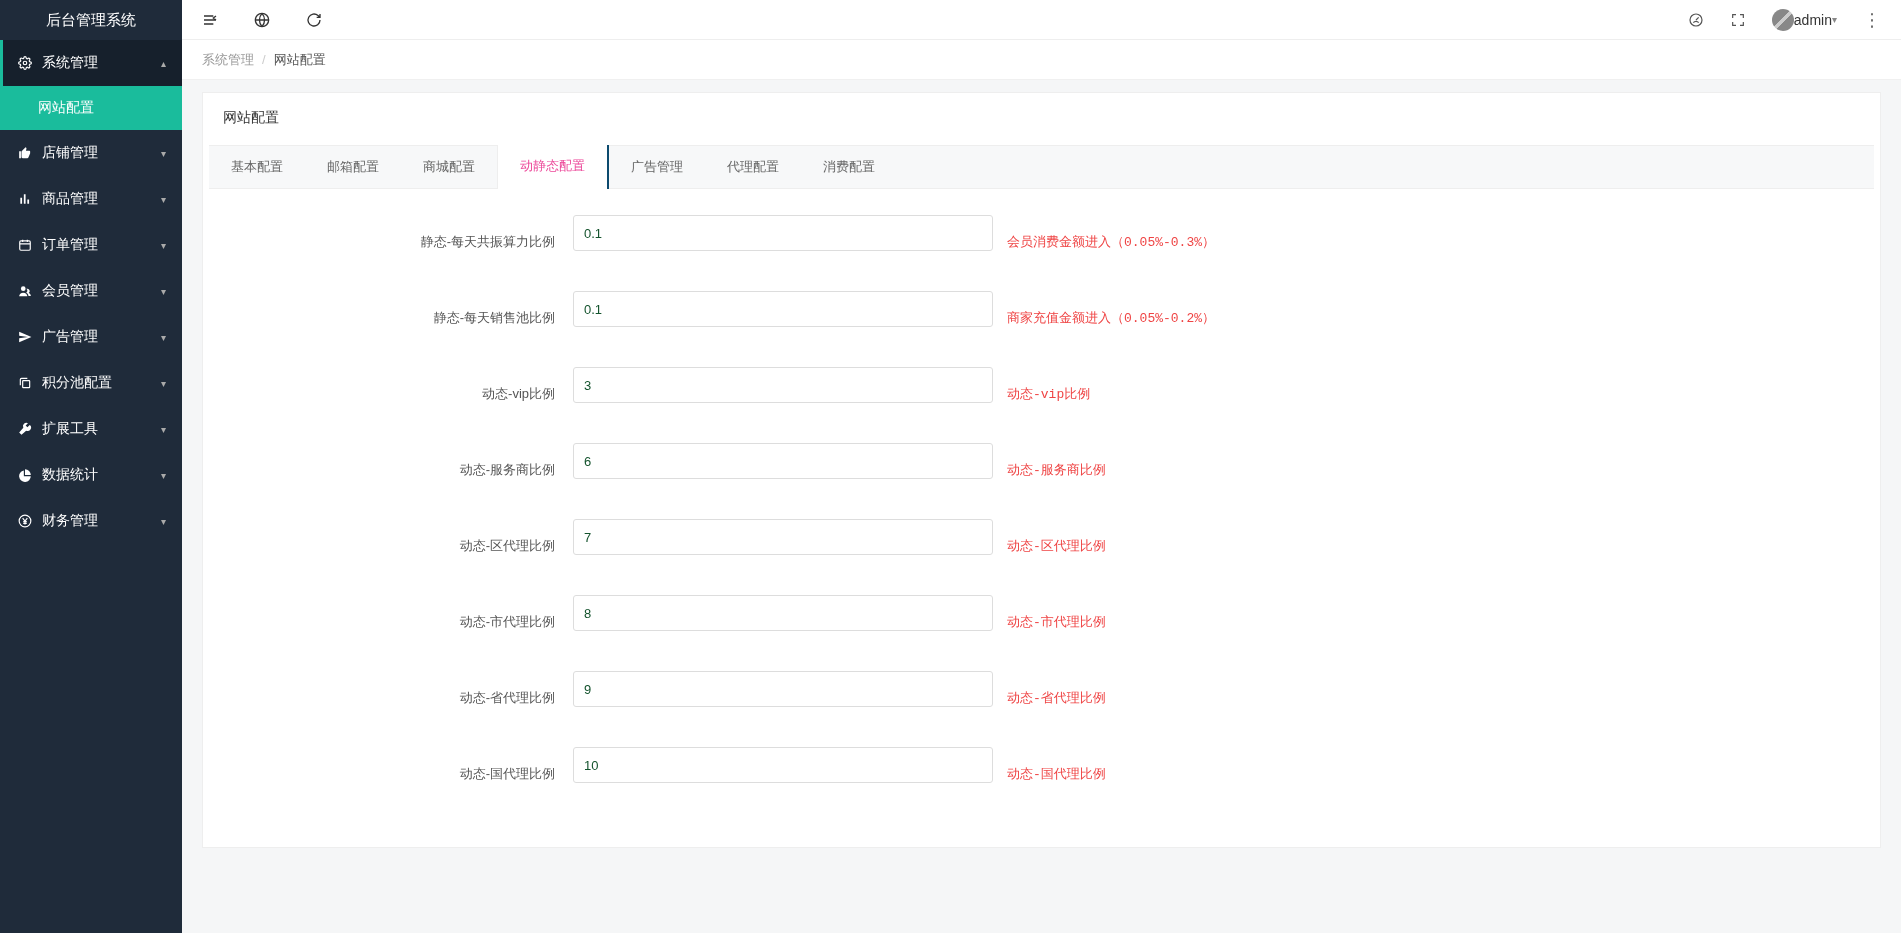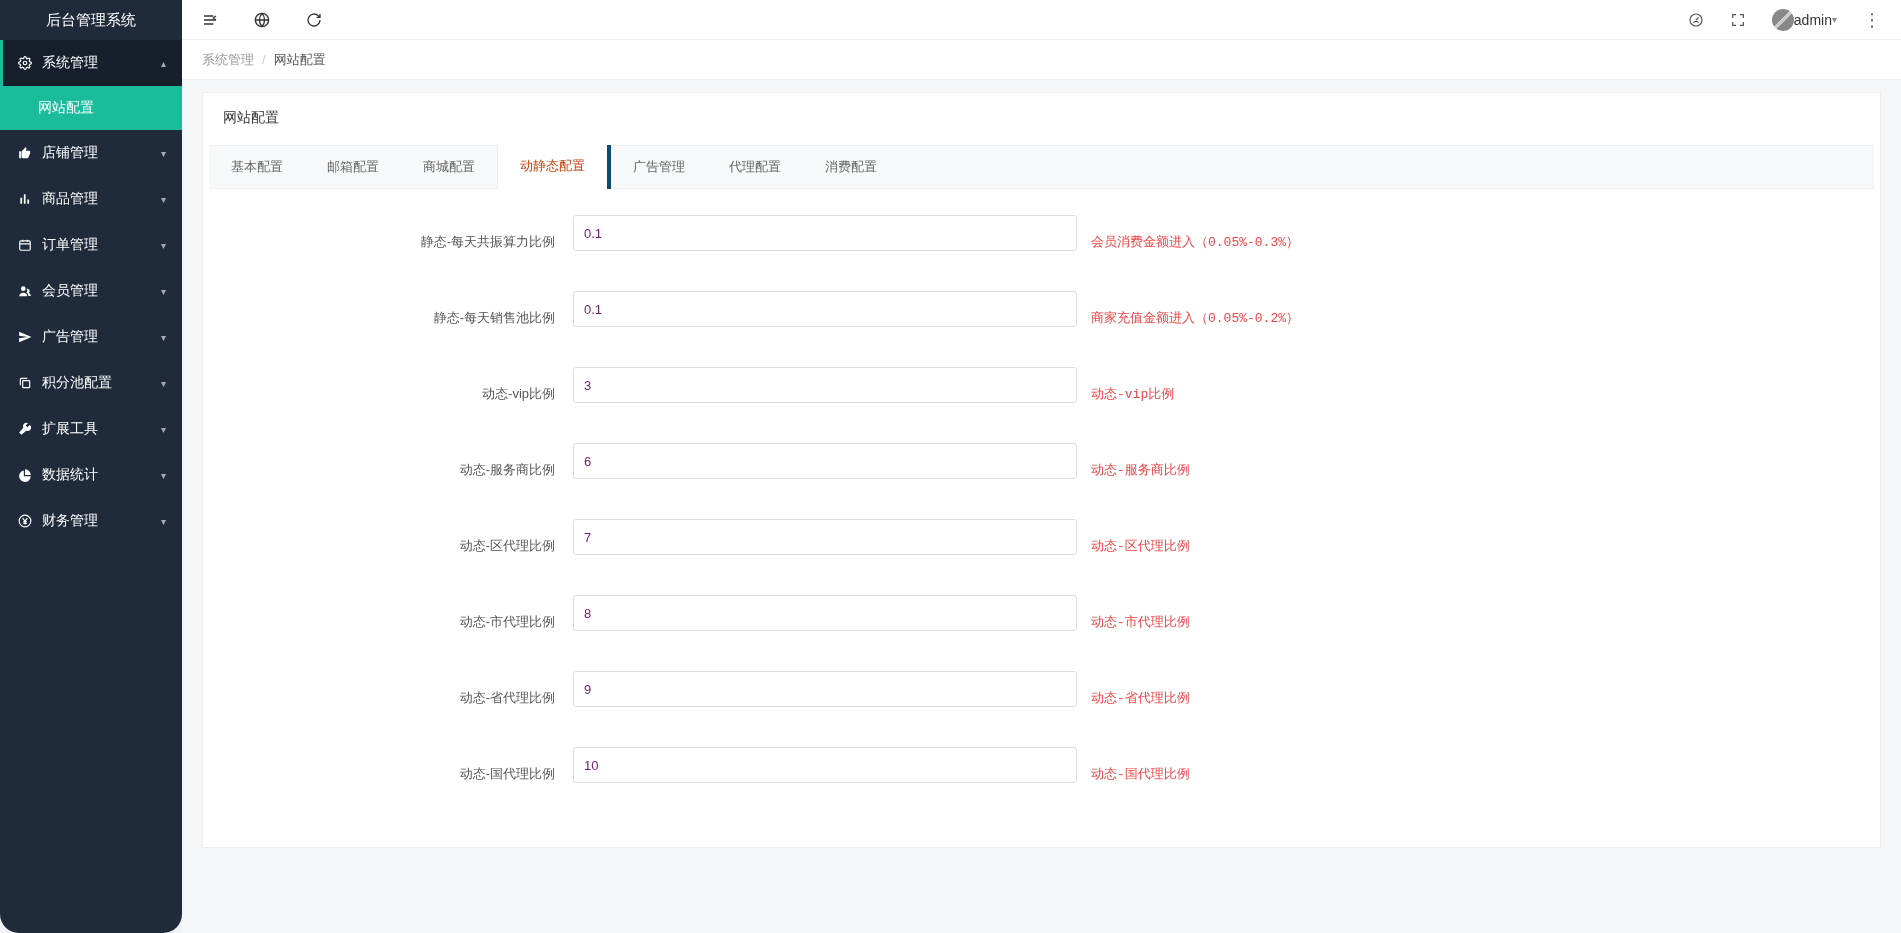--- a/index.html
+++ b/index.html
@@ -1,21 +1,21 @@
 <!DOCTYPE html>
 <html><head>
 <meta charset="utf-8">
 <style>
 * { margin: 0; padding: 0; box-sizing: border-box; }
 body { font-family: "Microsoft YaHei", "Helvetica Neue", Arial, sans-serif; font-size: 14px; color: #333; background: #f0f2f5; overflow: hidden; }
 
 .layout { display: flex; height: 100vh; }
 
 
-.sidebar { width: 182px; background: #1f2b3a; color: #fff; display: flex; flex-direction: column; border-radius: 19px; }
+.sidebar { width: 182px; background: #1f2b3a; color: #fff; display: flex; flex-direction: column; }
 .sidebar-header { height: 40px; display: flex; align-items: center; justify-content: center; font-size: 15px; color: #fff; background: #1f2b3a; }
 .sidebar-menu { flex: 1; overflow-y: auto; }
 .menu-group { border-bottom: 0px solid #2a3a4d; }
 .menu-group-header { display: flex; align-items: center; height: 46px; padding: 0 16px; cursor: pointer; color: #fff; font-size: 14px; position: relative; }
 .menu-group-header.active { background: #16202c; border-left: 3px solid #1abc9c; padding-left: 13px; }
 .menu-group-header .icon { width: 18px; margin-right: 8px; display: inline-flex; align-items: center; justify-content: center; }
 .menu-group-header .chevron { position: absolute; right: 16px; font-size: 10px; color: #aaa; }
 .submenu-item { height: 44px; display: flex; align-items: center; padding-left: 38px; font-size: 14px; cursor: pointer; }
 .submenu-item.active { background: #1abc9c; color: #fff; }
 
@@ -38,27 +38,27 @@
 .breadcrumb .current { color: #555; }
 
 
 .content { padding: 12px 20px; flex: 1; overflow-y: auto; }
 .card { background: #fff; border: 1px solid #eee; }
 .card-title { padding: 16px 20px; font-size: 14px; color: #333; border-bottom: 0 solid #f0f0f0; }
 
 
 .tabs { display: flex; background: #f7f8f9; border: 1px solid #eee; border-left: 0; border-right: 0; margin: 2px 6px; }
 .tab { padding: 12px 22px; font-size: 13px; color: #666; cursor: pointer; border-right: 0px solid #eee; }
-.tab.active { background: #fff; color: #c2410c; border-top: 0px solid #1abc9c; border-left: 1px solid #eee; border-right: 4px solid #0c4a6e; margin-top: -1px; margin-bottom: -1px; }
+.tab.active { background: #fff; color: #ec4899; border-top: 0px solid #1abc9c; border-left: 1px solid #eee; border-right: 2px solid #0c4a6e; margin-top: -1px; margin-bottom: -1px; }
 
 
 .form { padding: 24px 40px; }
 .form-row { display: flex; align-items: flex-end; margin-bottom: 40px; }
 .form-label { width: 330px; text-align: right; padding-right: 18px; font-size: 13px; color: #555; }
-.form-input { width: 504px; height: 36px; border: 1px solid #ddd; border-radius: 3px; padding: 0 10px; font-size: 13px; color: #701a75; }
+.form-input { width: 420px; height: 36px; border: 1px solid #ddd; border-radius: 3px; padding: 0 10px; font-size: 13px; color: #14532d; }
 .form-hint { margin-left: 14px; font-size: 13px; color: #ef4444; font-family: Liberation Mono, monospace; }
 
 svg { display: block; }
 </style>
 </head>
 <body>
 
 <div class="layout">
   <aside class="sidebar">
     <div class="sidebar-header">后台管理系统</div>

